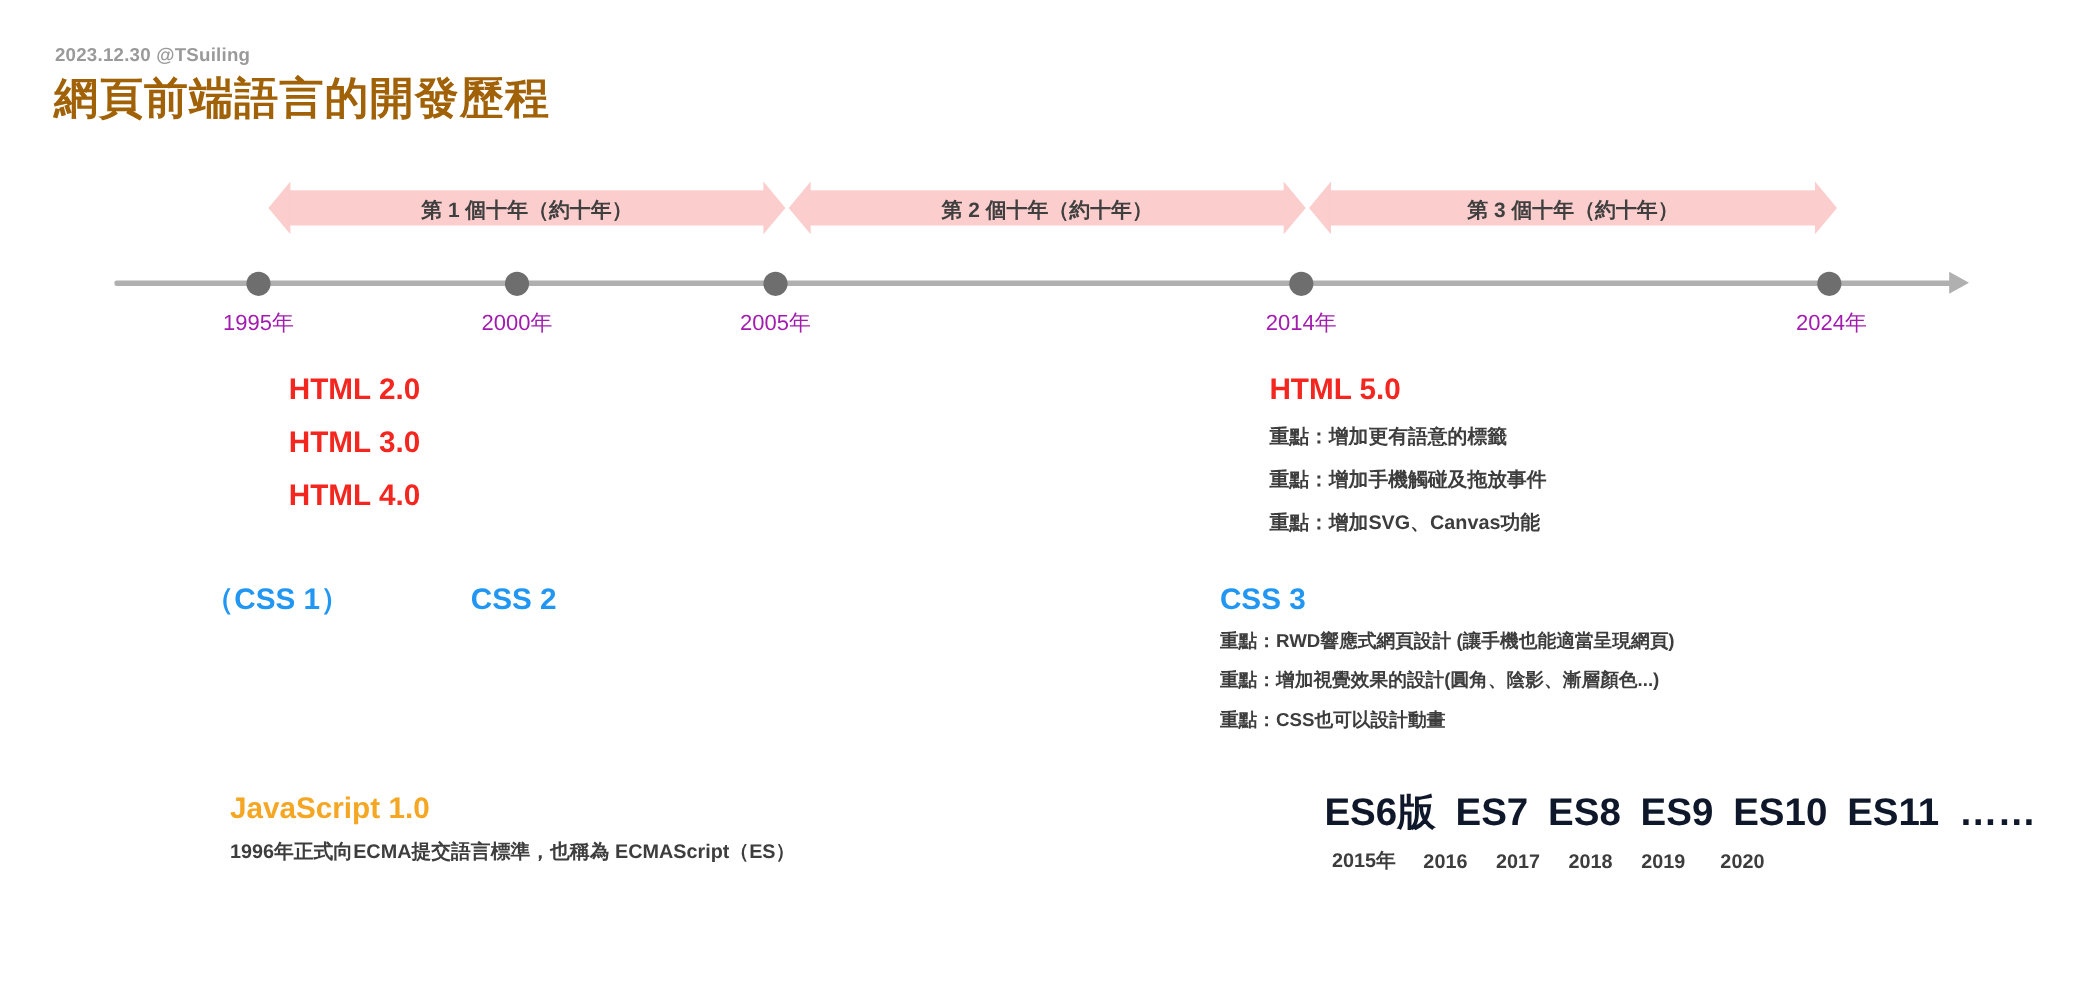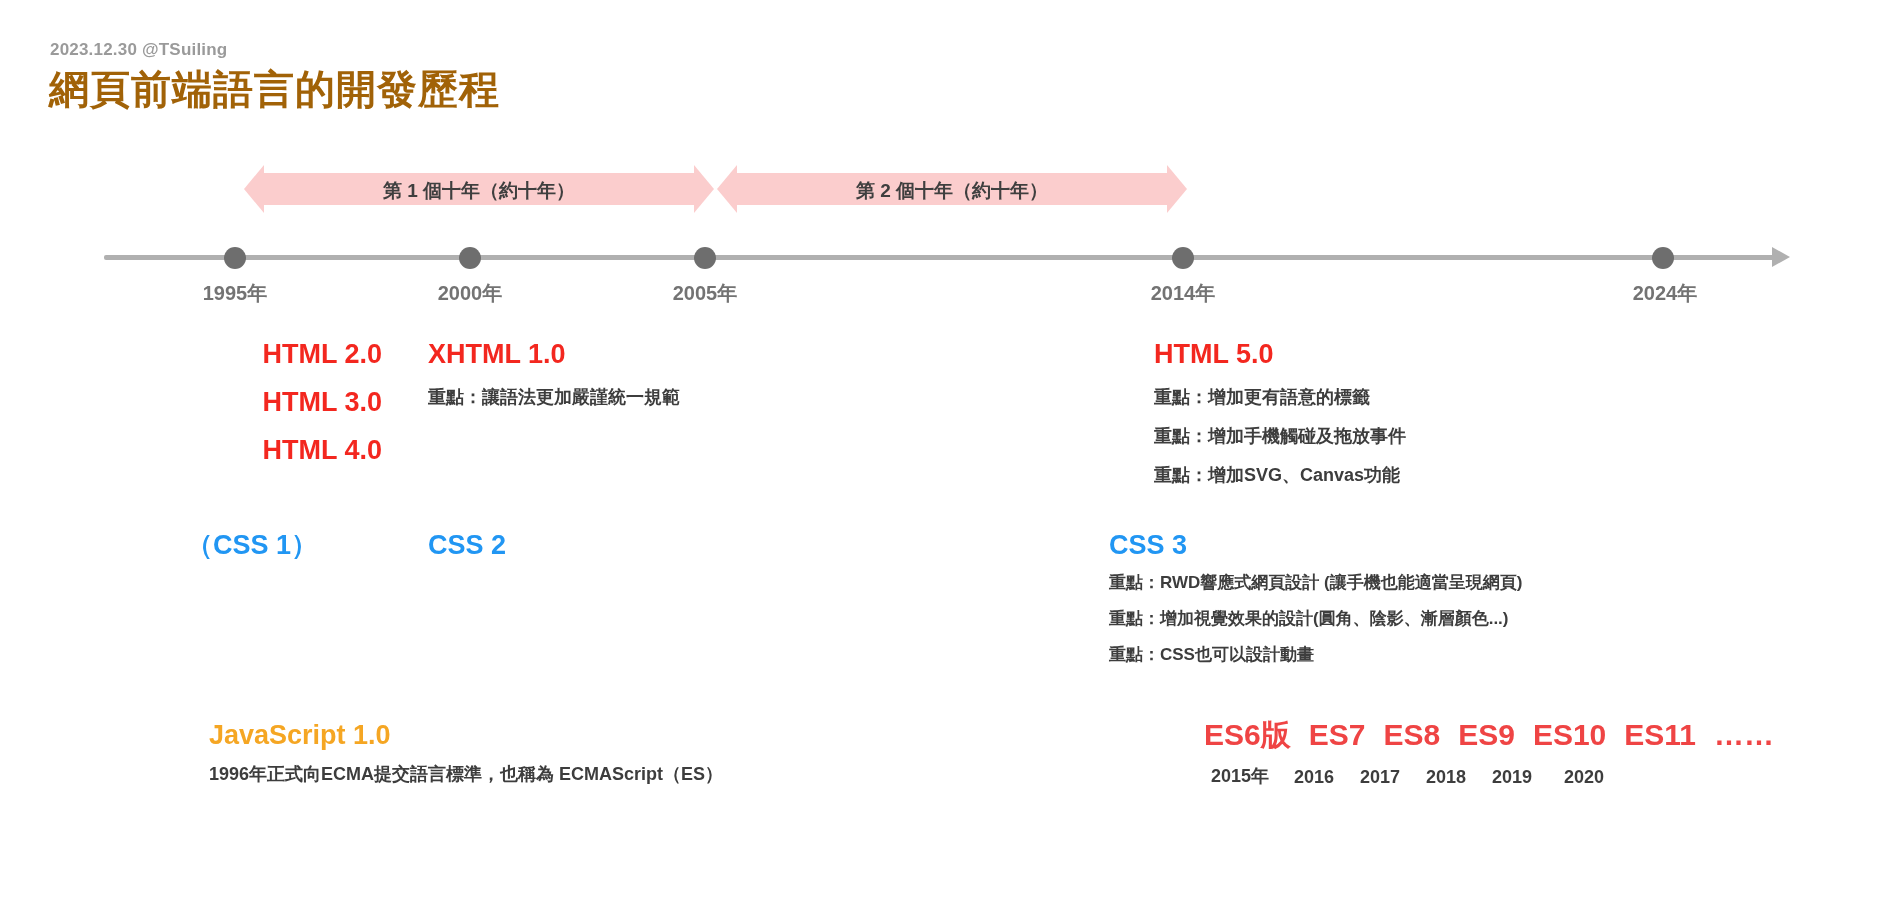--- a/index.html
+++ b/index.html
@@ -112,22 +112,22 @@
     width: 22px;
     height: 22px;
     border-radius: 50%;
     background: #6e6e6e;
     top: 247px;
   }
   .tick-label {
     position: absolute;
     top: 280px;
     font-size: 20px;
-    font-weight: bold;
-    color: #737373;
+    font-weight: normal;
+    color: #a21caf;
     white-space: nowrap;
     transform: translateX(-50%);
   }
 
   
   .block { position: absolute; }
 
   .heading-red {
     font-size: 27px;
     font-weight: bold;
@@ -166,23 +166,23 @@
 
   .right-align { text-align: right; }
 
   
   .es-row {
     display: flex;
     align-items: baseline;
     gap: 18px;
   }
   .es-row .es-item {
-    font-size: 30px;
-    font-weight: bold;
-    color: #ef4444;
+    font-size: 35px;
+    font-weight: bold;
+    color: #0f172a;
     white-space: nowrap;
   }
   .es-years {
     display: flex;
     align-items: flex-end;
     gap: 10px;
     margin-top: 8px;
   }
   .es-years .yr {
     font-size: 18px;
@@ -205,20 +205,26 @@
     <div class="body"></div>
     <div class="head-right"></div>
     <div class="label">第 1 個十年（約十年）</div>
   </div>
   <div class="decade" id="decade-2">
     <div class="head-left"></div>
     <div class="body"></div>
     <div class="head-right"></div>
     <div class="label">第 2 個十年（約十年）</div>
   </div>
+  <div class="decade" id="decade-3">
+    <div class="head-left"></div>
+    <div class="body"></div>
+    <div class="head-right"></div>
+    <div class="label">第 3 個十年（約十年）</div>
+  </div>
 
   <div class="axis-line"></div>
   <div class="axis-arrow"></div>
 
   <div class="tick" style="left:220px"></div>
   <div class="tick" style="left:455px"></div>
   <div class="tick" style="left:690px"></div>
   <div class="tick" style="left:1168px"></div>
   <div class="tick" style="left:1648px"></div>
 
@@ -227,24 +233,20 @@
   <div class="tick-label" style="left:701px">2005年</div>
   <div class="tick-label" style="left:1179px">2014年</div>
   <div class="tick-label" style="left:1661px">2024年</div>
 
   <div class="block right-align" style="left:100px; top:330px; width:278px;">
     <div class="heading-red">HTML 2.0</div>
     <div class="heading-red">HTML 3.0</div>
     <div class="heading-red">HTML 4.0</div>
   </div>
 
-  <div class="block" style="left:424px; top:330px;">
-    <div class="heading-red">XHTML 1.0</div>
-    <div class="note">重點：讓語法更加嚴謹統一規範</div>
-  </div>
 
   <div class="block" style="left:1150px; top:330px;">
     <div class="heading-red">HTML 5.0</div>
     <div class="note">重點：增加更有語意的標籤</div>
     <div class="note">重點：增加手機觸碰及拖放事件</div>
     <div class="note">重點：增加SVG、Canvas功能</div>
   </div>
 
   <div class="block" style="left:182px; top:525px;">
     <div class="heading-blue">（CSS 1）</div>

